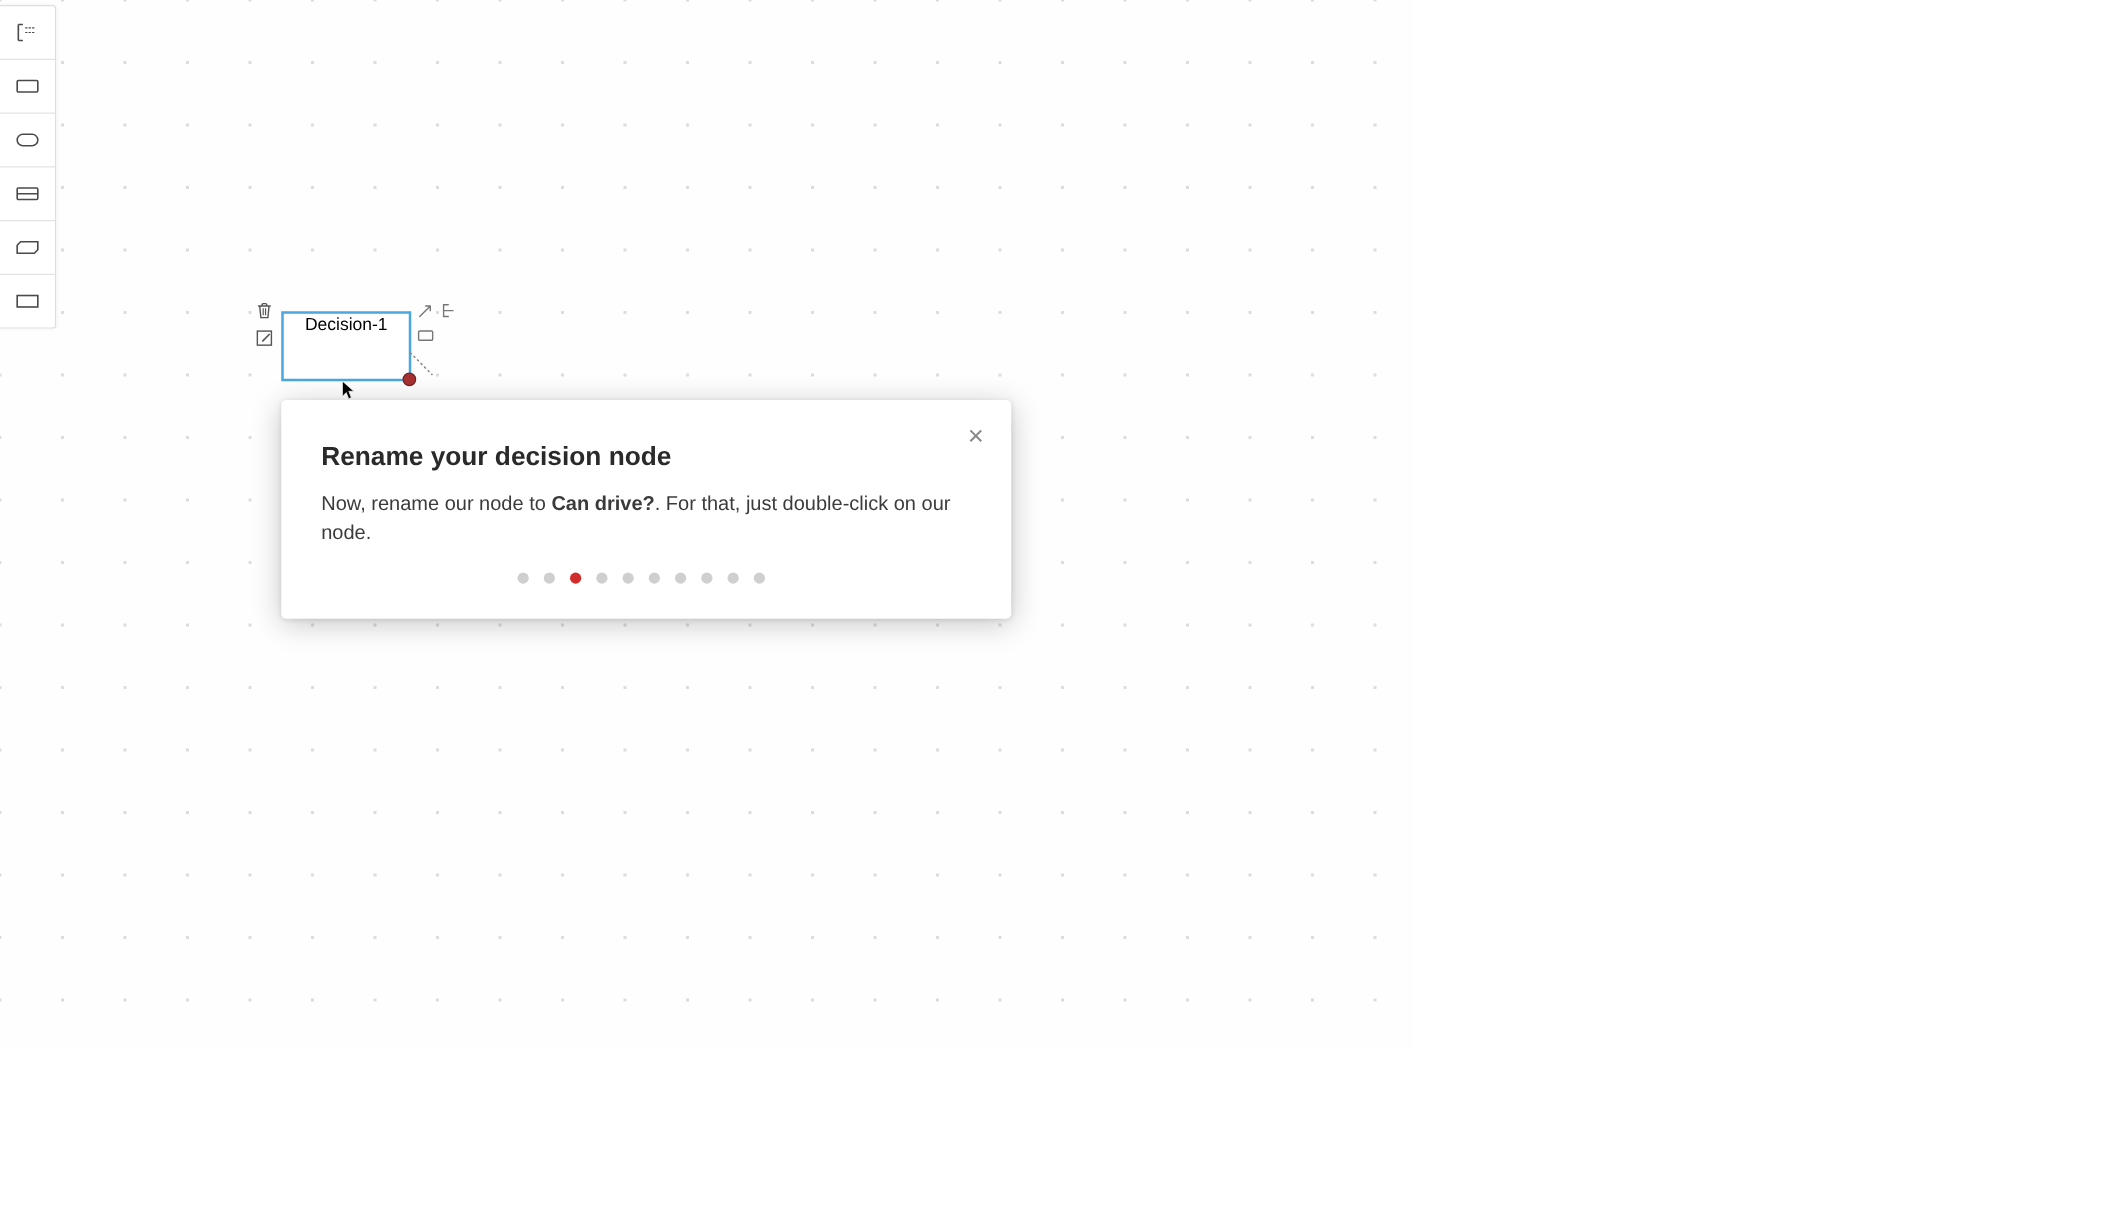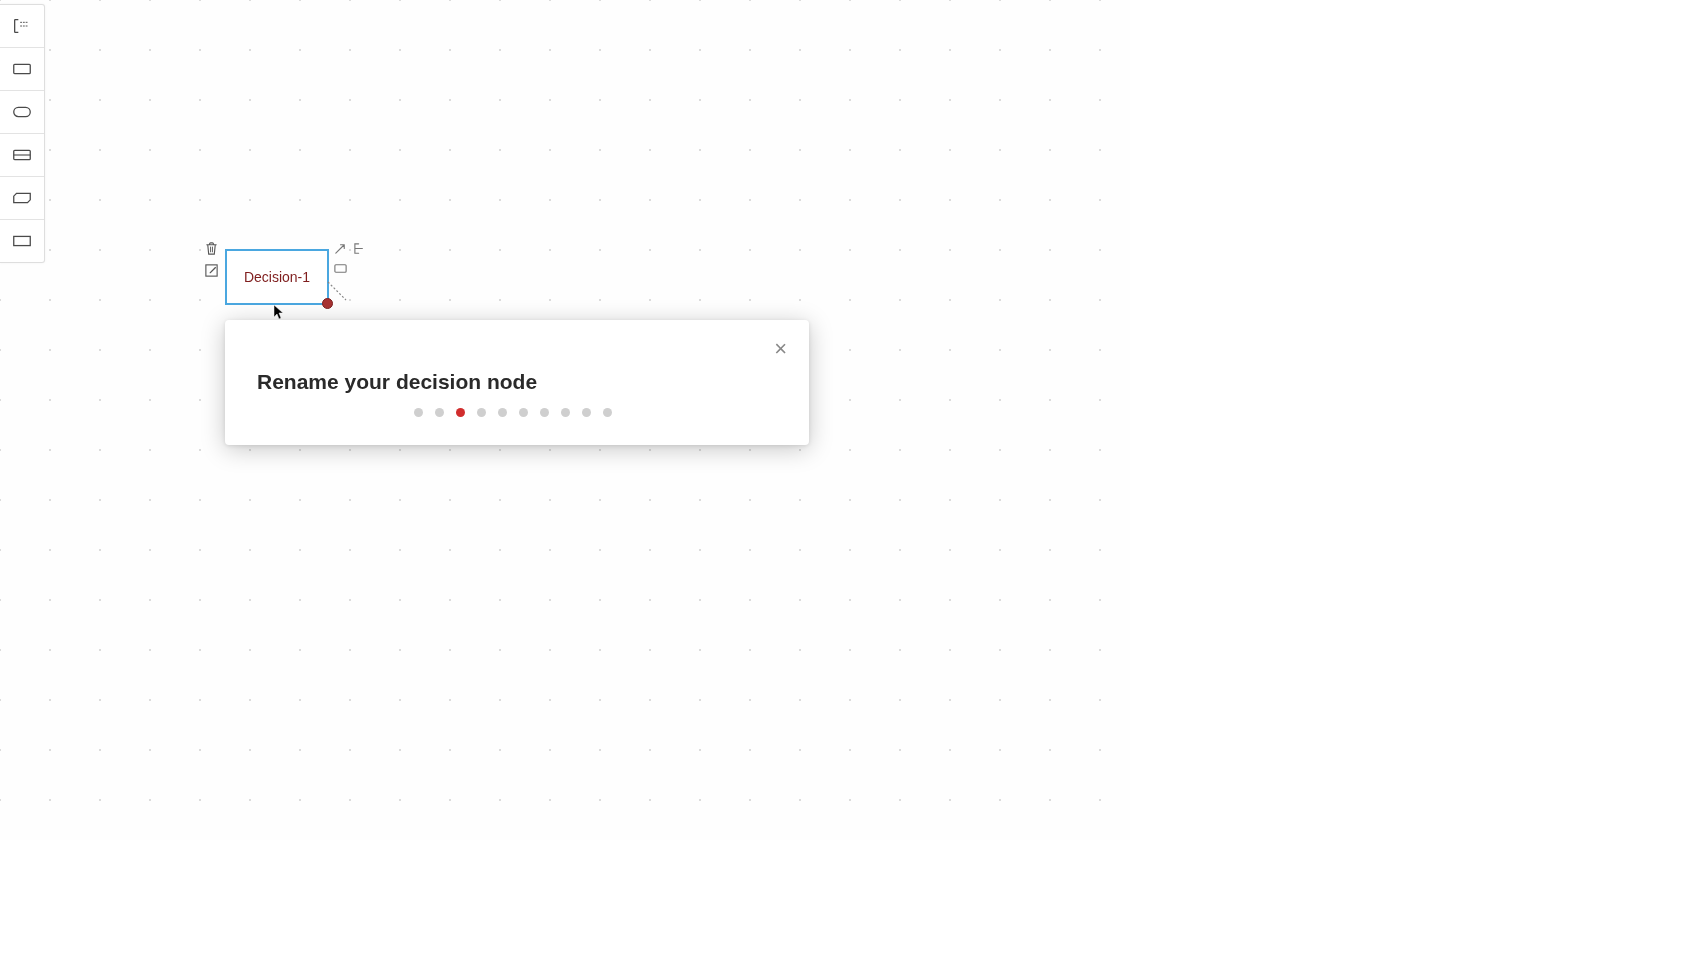--- a/index.html
+++ b/index.html
@@ -69,24 +69,23 @@
   
   .decision-node {
     position: absolute;
     left: 225px;
     top: 249px;
     width: 100px;
     height: 52px;
     background: #ffffff;
     border: 2px solid #4aa7e0;
     display: flex;
-    align-items: center;
     justify-content: center;
     font-size: 14px;
-    color: #7f1d1d;
+    color: #000000;
     cursor: pointer;
   }
   .conn-point {
     position: absolute;
     width: 9px;
     height: 9px;
     border: 1px solid #7a1f1f;
     background: #a83232;
     border-radius: 50%;
   }
@@ -136,21 +135,21 @@
     left: 225px;
     top: 320px;
     width: 584px;
     background: #ffffff;
     border-radius: 4px;
     box-shadow: 0 4px 24px rgba(0,0,0,0.22), 0 1px 4px rgba(0,0,0,0.10);
     padding: 34px 40px 28px 32px;
     box-sizing: border-box;
   }
   .tutorial h3 {
-    margin: 16px 0 14px 0;
+    margin: 0 0 14px 0;
     font-size: 21px;
     font-weight: 700;
     color: #2a2a2a;
   }
   .tutorial p {
     margin: 0 0 18px 0;
     font-size: 16px;
     line-height: 1.45;
     color: #3b3b3b;
   }
@@ -265,20 +264,23 @@
 
 <svg class="cursor-arrow" viewBox="0 0 12 16">
   <path d="M1 1 L1 13 L4 10 L6 15 L8 14 L6 9 L10 9 Z" fill="#000" stroke="#fff" stroke-width="0.5"></path>
 </svg>
 
 <div class="tutorial">
   <div class="close">
     <span>×</span>
   </div>
   <h3>Rename your decision node</h3>
+  <p>
+    <span>Now, rename our node to </span><strong>Can drive?</strong><span>. For that, just double-click on our node.</span>
+  </p>
   <div class="pager">
       <div class="dot"></div>
       <div class="dot"></div>
       <div class="dot active"></div>
       <div class="dot"></div>
       <div class="dot"></div>
       <div class="dot"></div>
       <div class="dot"></div>
       <div class="dot"></div>
       <div class="dot"></div>

